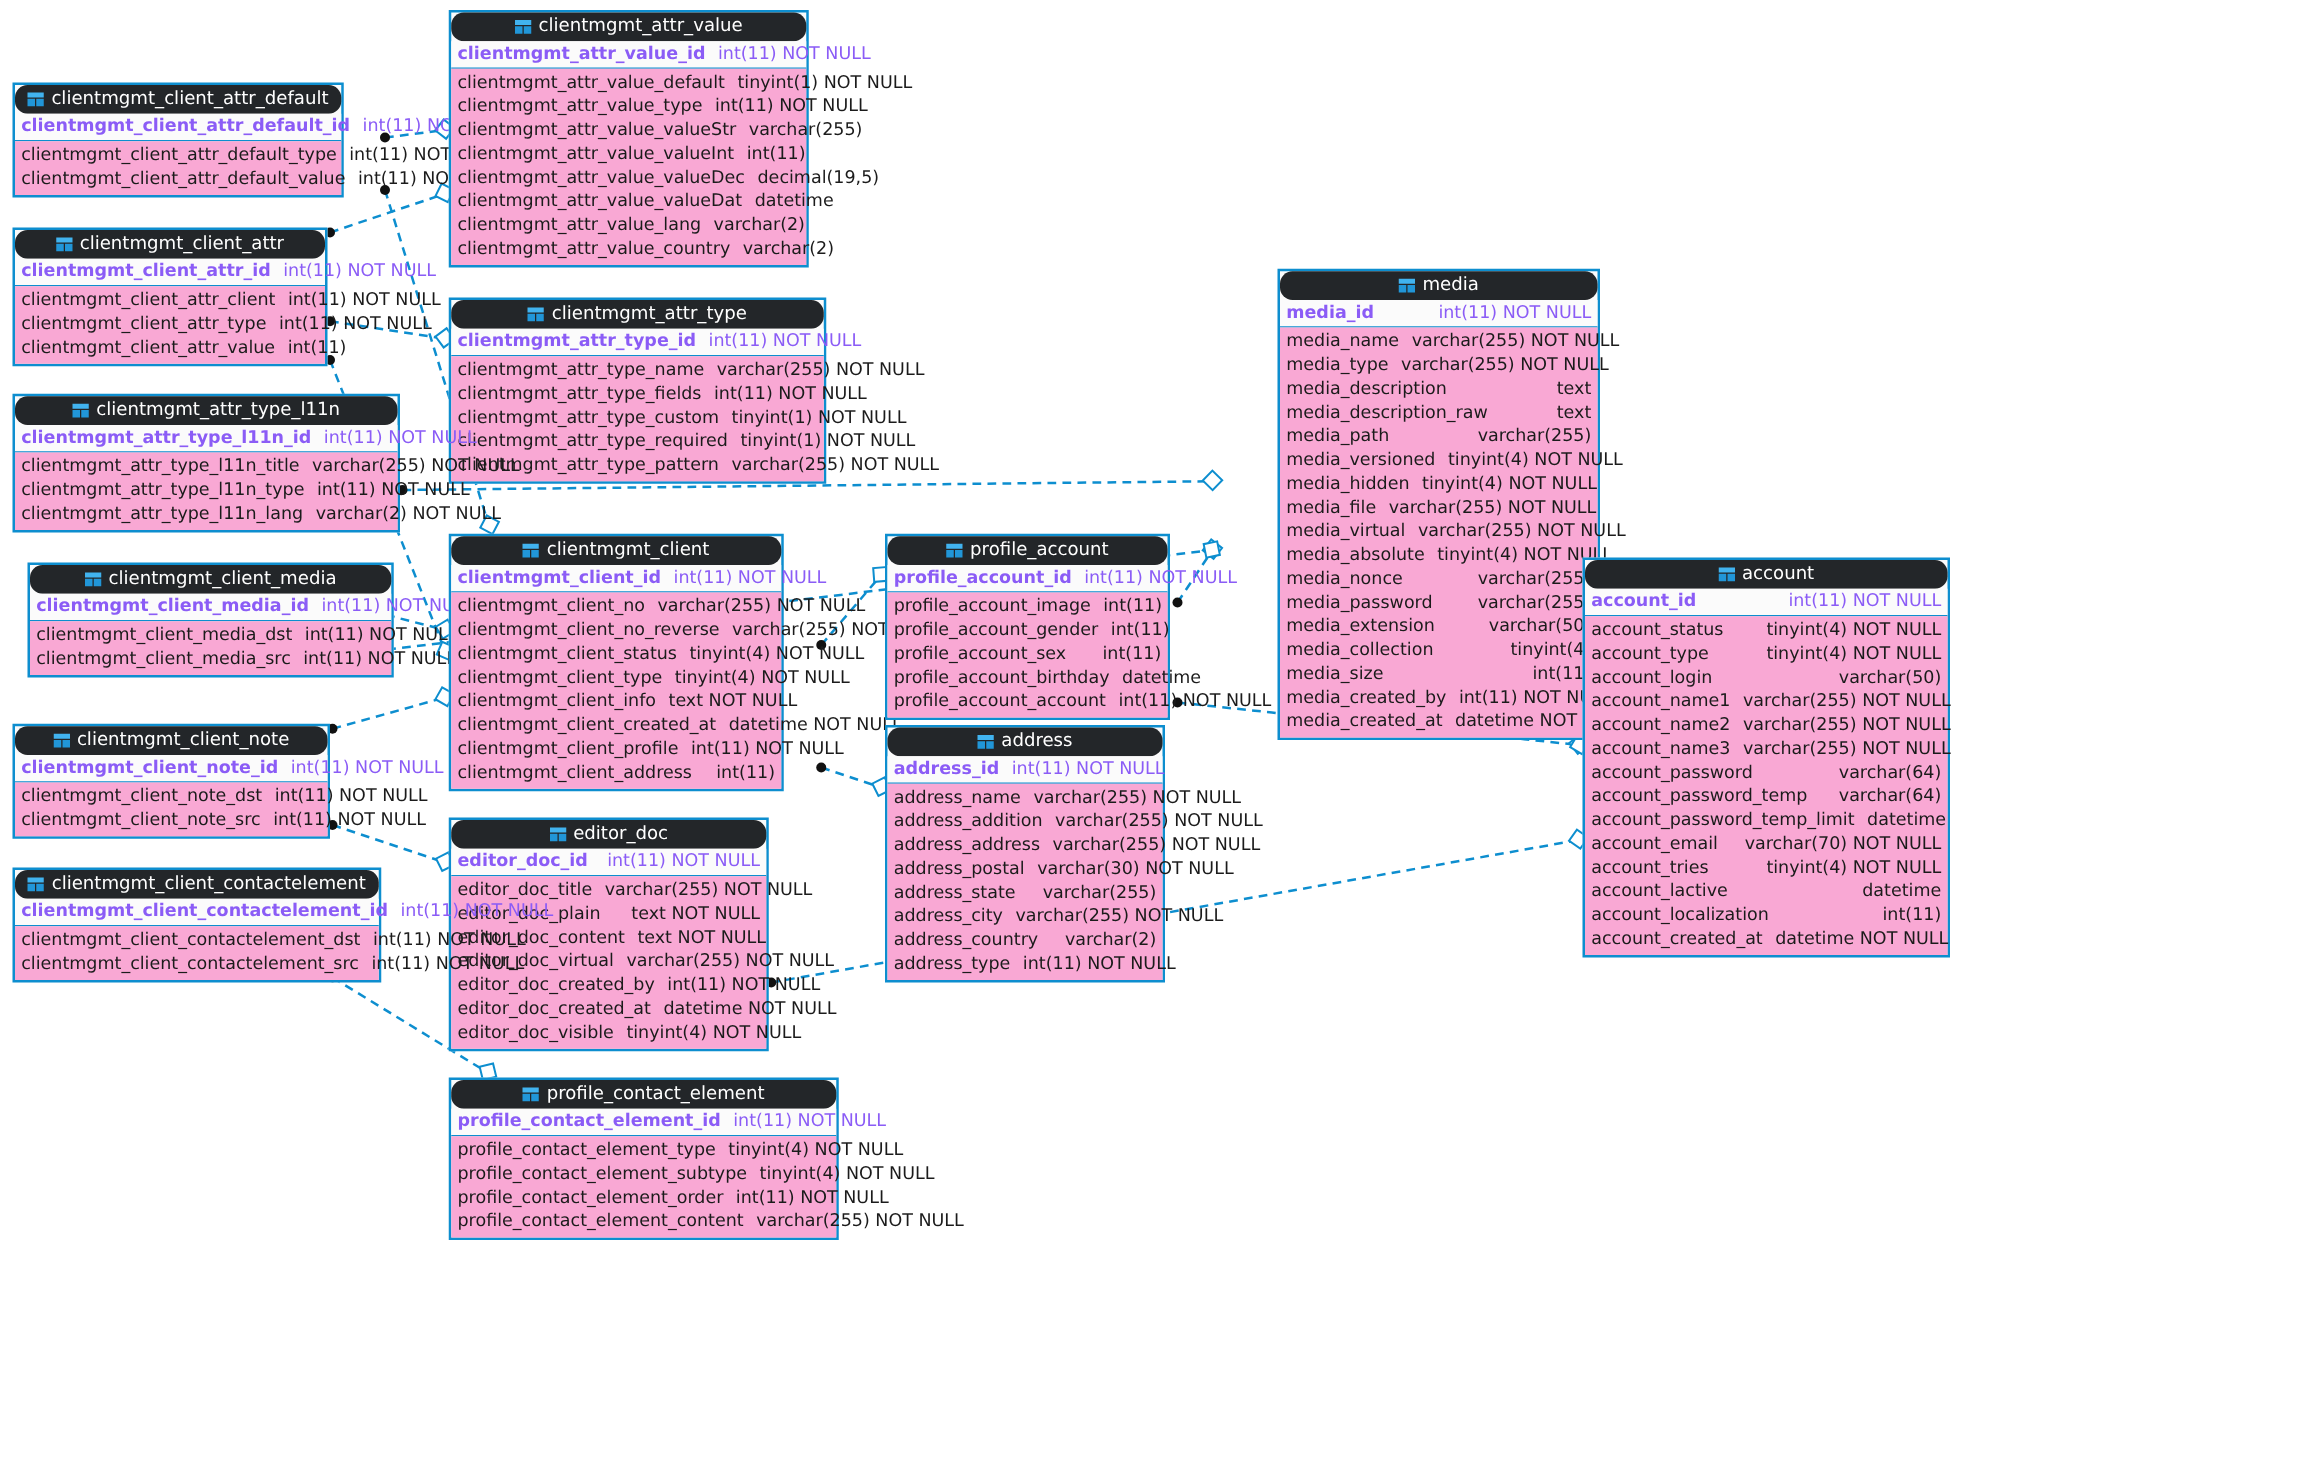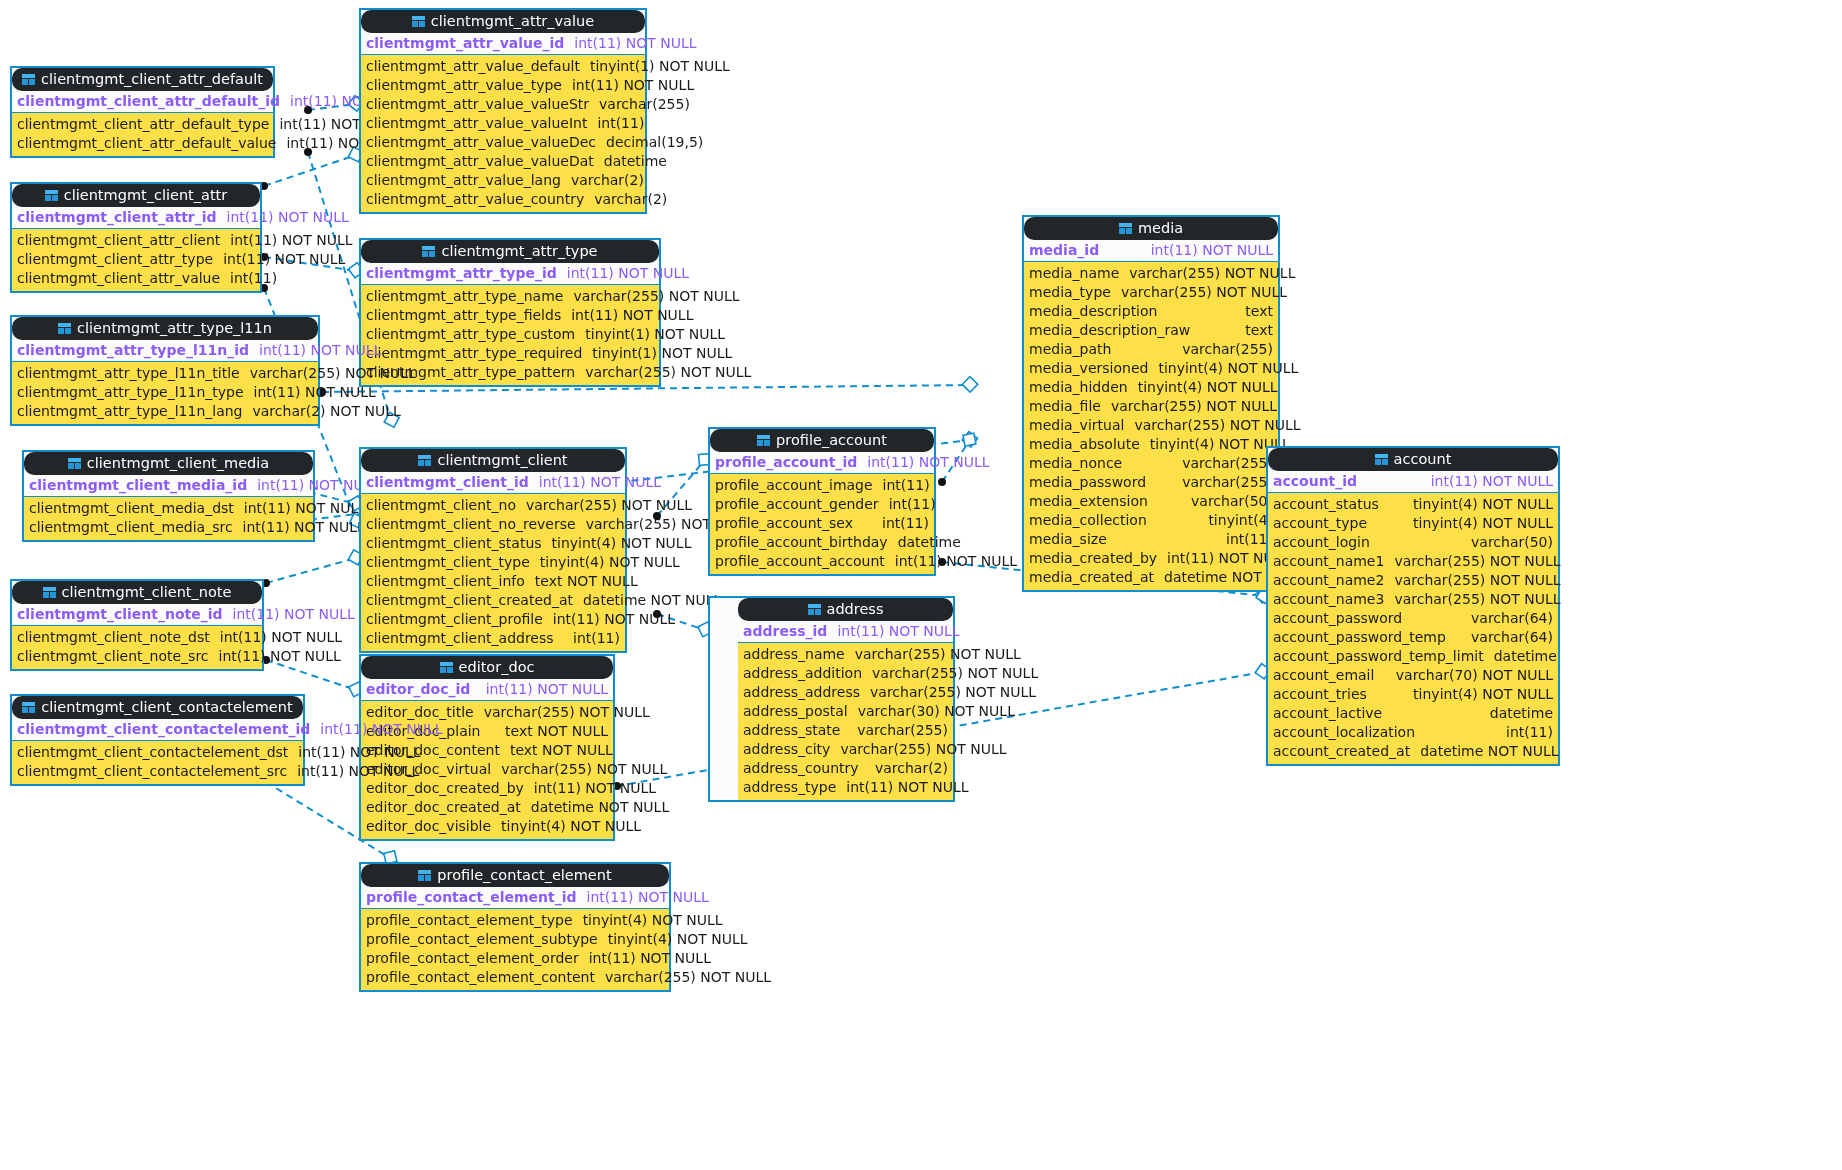--- a/index.html
+++ b/index.html
@@ -70,21 +70,21 @@
     font-weight: bold;
     font-size: 14px;
     color: #8b5cf6;
     padding: 2px 5px 3px 5px;
     border-bottom: 1.5px solid #0d8ecf;
     white-space: nowrap;
     background: #fbfbfb;
   }
   .cols {
     padding: 2px 0 3px 0;
-    background: #fde047;
+    background: #f9a8d4;
   }
   .col-row {
     display: flex;
     align-items: center;
     justify-content: space-between;
     font-size: 14px;
     color: #1b1b1b;
     padding: 0px 5px;
     line-height: 19px;
     white-space: nowrap;
@@ -450,21 +450,21 @@
           <div class="col-row">
             <span class="col-name">clientmgmt_client_media_dst</span>
             <span class="col-type">int(11) NOT NULL</span>
           </div>
           <div class="col-row">
             <span class="col-name">clientmgmt_client_media_src</span>
             <span class="col-type">int(11) NOT NULL</span>
           </div>
         </div>
       </div>
-      <div class="entity" style="left: 359px; top: 447px; width: 268px;">
+      <div class="entity" style="left: 359px; top: 427px; width: 268px;">
         <div class="entity-header">
           <span class="tbl-icon">
             <i class="top"></i>
             <i class="bl"></i>
             <i class="br"></i>
           </span>
           <span>clientmgmt_client</span>
         </div>
         <div class="pk-row">
           <span class="col-name">clientmgmt_client_id</span>
@@ -630,21 +630,21 @@
           <div class="col-row">
             <span class="col-name">clientmgmt_client_note_dst</span>
             <span class="col-type">int(11) NOT NULL</span>
           </div>
           <div class="col-row">
             <span class="col-name">clientmgmt_client_note_src</span>
             <span class="col-type">int(11) NOT NULL</span>
           </div>
         </div>
       </div>
-      <div class="entity" style="left: 708px; top: 596px; width: 247px; padding-left: 28px;">
+      <div class="entity" style="left: 708px; top: 580px; width: 224px;">
         <div class="entity-header">
           <span class="tbl-icon">
             <i class="top"></i>
             <i class="bl"></i>
             <i class="br"></i>
           </span>
           <span>address</span>
         </div>
         <div class="pk-row">
           <span class="col-name">address_id</span>

